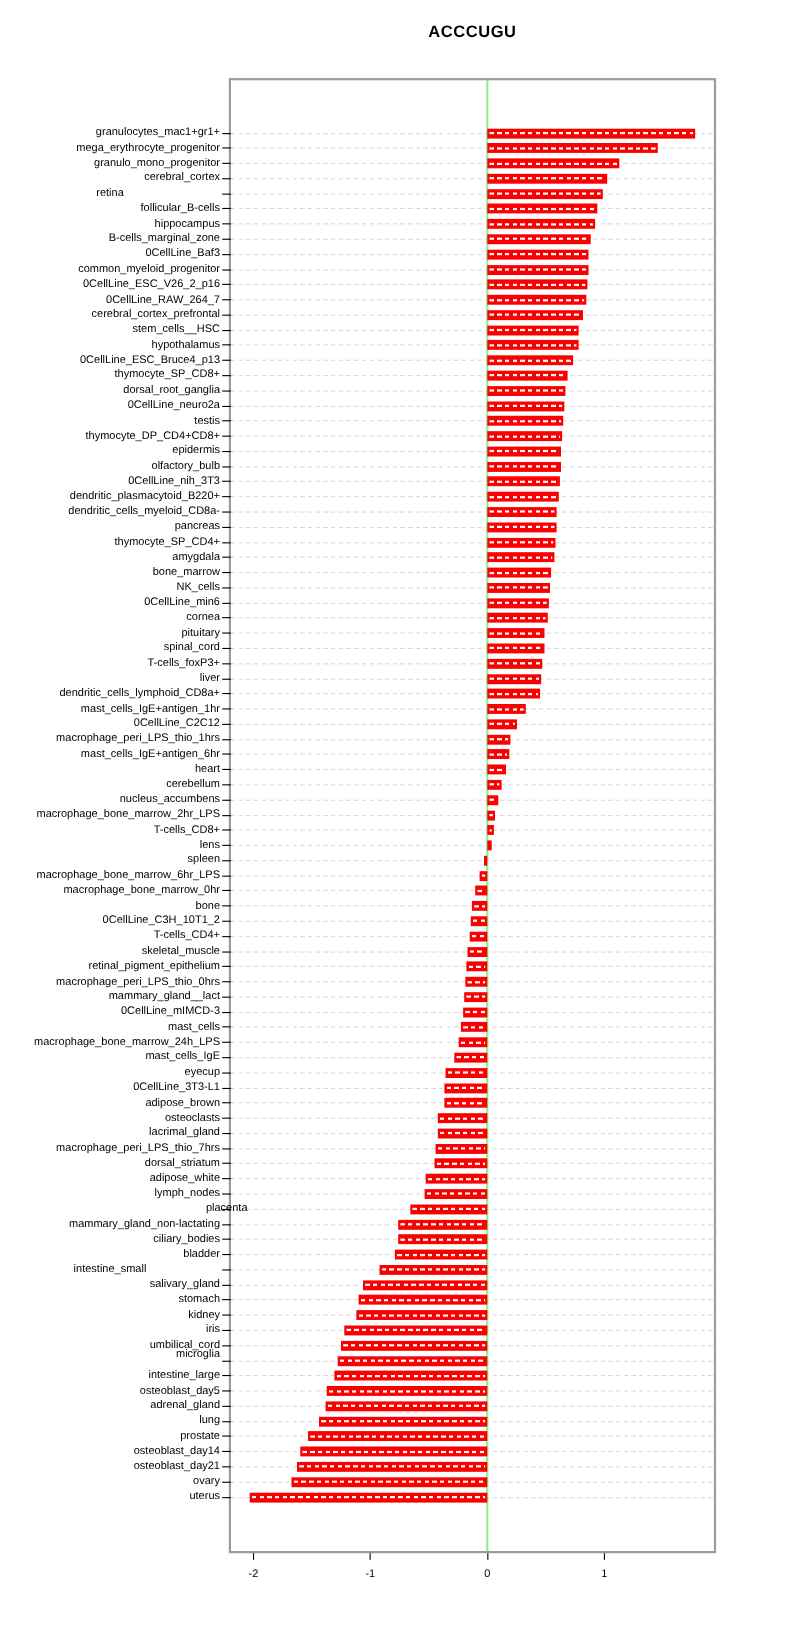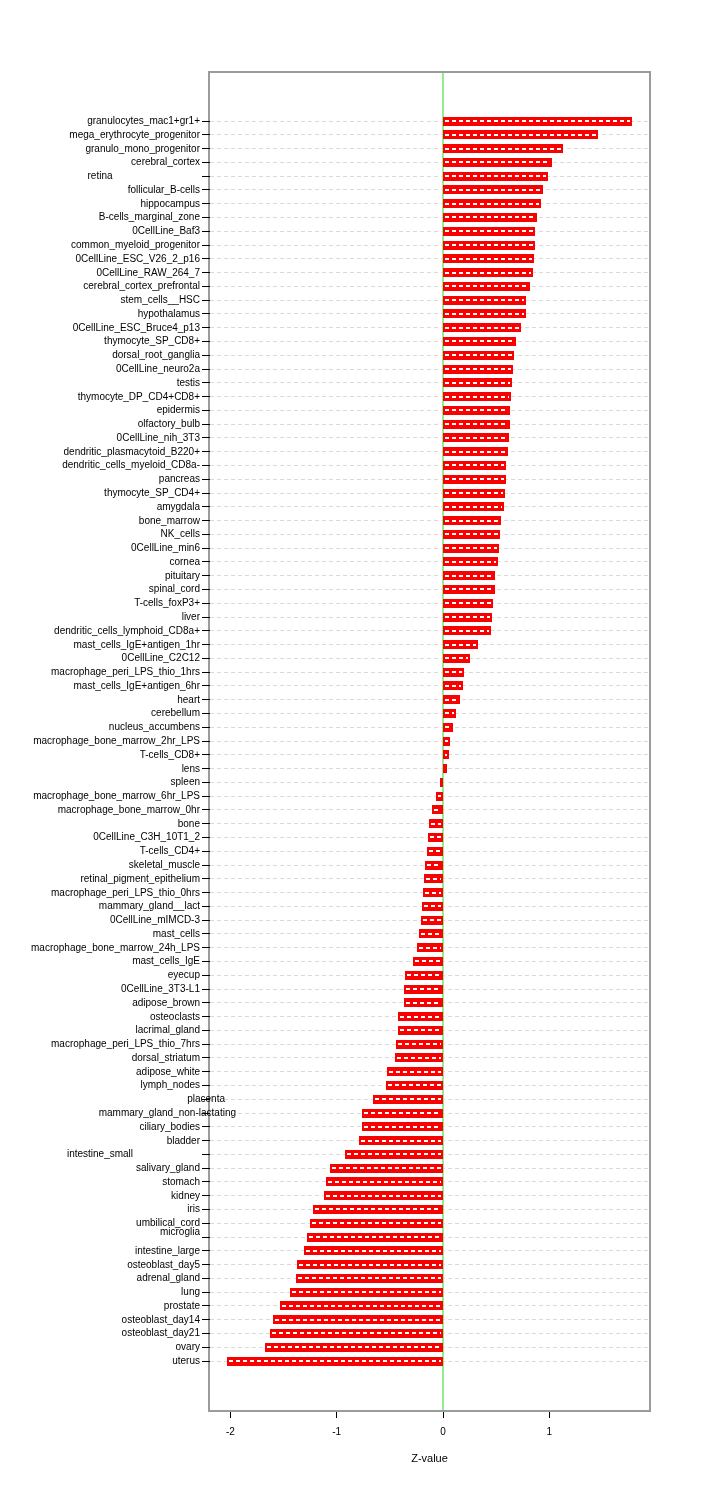--- a/index.html
+++ b/index.html
@@ -32,20 +32,21 @@
   .xtick{position:absolute;width:1px;height:6px;background:#000;}
   .xticklab{position:absolute;width:50px;text-align:center;font-size:10px;height:12px;line-height:12px;}
   #x-axis-label{
     position:absolute;left:210px;top:1452px;width:439px;text-align:center;font-size:11px;
   }
 </style>
 </head>
 <body>
 
 <div id="figure">
+  <div id="chart-title">ACCCUGU</div>
 
   <div id="plot">
     <div class="grid" style="top: 47.5px;"></div>
       <div class="grid" style="top: 61.2778px;"></div>
       <div class="grid" style="top: 75.0556px;"></div>
       <div class="grid" style="top: 88.8333px;"></div>
       <div class="grid" style="top: 102.611px;"></div>
       <div class="grid" style="top: 116.389px;"></div>
       <div class="grid" style="top: 130.167px;"></div>
       <div class="grid" style="top: 143.944px;"></div>
@@ -403,21 +404,20 @@
       </div>
       <div class="bar" style="width: 177.521px; left: 55.479px; top: 1269.72px; background: rgb(251, 0, 0);">
         <div class="dash"></div>
       </div>
       <div class="bar" style="width: 215.789px; left: 17.211px; top: 1283.5px; background: rgb(251, 0, 0);">
         <div class="dash"></div>
       </div>
       <div id="plot-border"></div>
   </div>
 
-  <div id="x-axis-label">Z-value</div>
 <div class="ytick" style="top: 120.5px;"></div>
     <div class="ylab" style="top: 115px;">granulocytes_mac1+gr1+</div>
     <div class="ytick" style="top: 134.278px;"></div>
     <div class="ylab" style="top: 128.778px;">mega_erythrocyte_progenitor</div>
     <div class="ytick" style="top: 148.056px;"></div>
     <div class="ylab" style="top: 142.556px;">granulo_mono_progenitor</div>
     <div class="ytick" style="top: 161.833px;"></div>
     <div class="ylab" style="top: 156.333px;">cerebral_cortex</div>
     <div class="ytick" style="top: 175.611px;"></div>
     <div class="ylab" style="top: 170.111px; text-align: center;">retina</div>
@@ -549,21 +549,21 @@
     <div class="ylab" style="top: 1038.11px;">macrophage_peri_LPS_thio_7hrs</div>
     <div class="ytick" style="top: 1057.39px;"></div>
     <div class="ylab" style="top: 1051.89px;">dorsal_striatum</div>
     <div class="ytick" style="top: 1071.17px;"></div>
     <div class="ylab" style="top: 1065.67px;">adipose_white</div>
     <div class="ytick" style="top: 1084.94px;"></div>
     <div class="ylab" style="top: 1079.44px;">lymph_nodes</div>
     <div class="ytick" style="top: 1098.72px;"></div>
     <div class="ylab" style="top: 1093.22px; padding-left: 25px;">placenta</div>
     <div class="ytick" style="top: 1112.5px;"></div>
-    <div class="ylab" style="top: 1107px; margin-left: 36px;">mammary_gland_non-lactating</div>
+    <div class="ylab" style="top: 1107px;">mammary_gland_non-lactating</div>
     <div class="ytick" style="top: 1126.28px;"></div>
     <div class="ylab" style="top: 1120.78px;">ciliary_bodies</div>
     <div class="ytick" style="top: 1140.06px;"></div>
     <div class="ylab" style="top: 1134.56px;">bladder</div>
     <div class="ytick" style="top: 1153.83px;"></div>
     <div class="ylab" style="top: 1148.33px; text-align: center;">intestine_small</div>
     <div class="ytick" style="top: 1167.61px;"></div>
     <div class="ylab" style="top: 1162.11px;">salivary_gland</div>
     <div class="ytick" style="top: 1181.39px;"></div>
     <div class="ylab" style="top: 1175.89px;">stomach</div>

